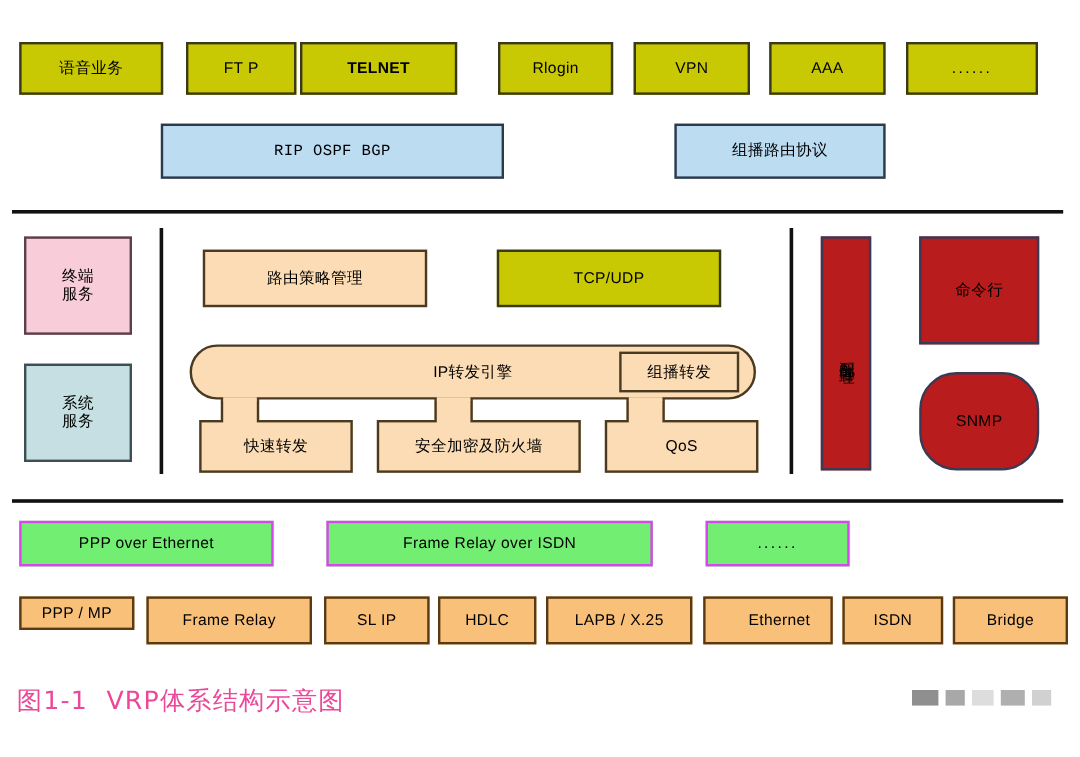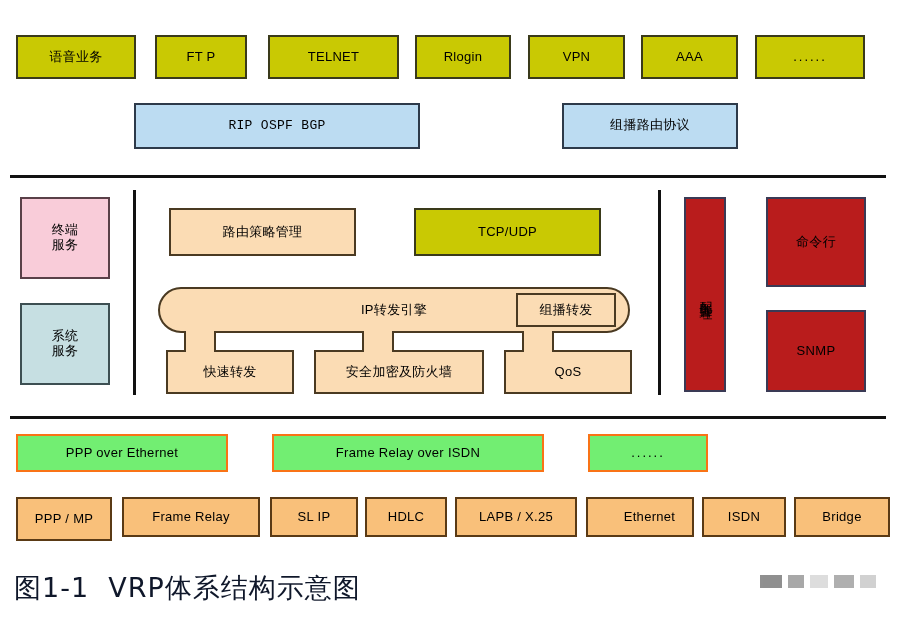--- a/index.html
+++ b/index.html
@@ -29,21 +29,21 @@
     font-size: 13px;
     letter-spacing: 0.3px;
   }
   
   .olive   { background: #c9c903; border: 2px solid #3a3a1a; }
   .skyblue { background: #bcdcf2; border: 2px solid #2d3a4a; font-family: Liberation Mono, monospace; }
   .pink    { background: #f9ccd9; border: 2px solid #5a4048; }
   .cyanbox { background: #c6dfe2; border: 2px solid #3d4f52; }
   .peach   { background: #fbdcb4; border: 2px solid #4a3a22; }
   .lilac   { background: #b91c1c; border: 2px solid #3a3a55; }
-  .green   { background: #72ee72; border: 2px solid #f97316; }
+  .green   { background: #72ee72; border: 2px solid #d946ef; }
   .orange  { background: #f9c07a; border: 2px solid #5a3a15; }
 
   .hline {
     position: absolute;
     height: 0;
     border-top: 3px solid #111111;
   }
   .vline {
     position: absolute;
     width: 0;
@@ -66,22 +66,22 @@
     border-right: 2px solid #4a3a22;
   }
   .tab-cover {
     position: absolute;
     background: #fbdcb4;
   }
 
   .caption {
     position: absolute;
     font-family: "DejaVu Sans", "Liberation Sans", sans-serif;
-    font-size: 27px;
-    color: #0f172a;
+    font-size: 21px;
+    color: #ec4899;
     letter-spacing: 1px;
     white-space: pre;
   }
   .watermark {
     position: absolute;
     display: flex;
     gap: 6px;
     align-items: center;
     opacity: 0.85;
   }
@@ -93,21 +93,21 @@
 
 <div id="canvas">
 
   <div id="app-group">
       <div class="box olive" style="left: 16px; top: 35px; width: 120px; height: 44px;">
         <span>语音业务</span>
       </div>
       <div class="box olive" style="left: 155px; top: 35px; width: 92px; height: 44px;">
         <span>FT P</span>
       </div>
-      <div class="box olive" style="left: 268px; top: 35px; width: 131px; height: 44px;">
+      <div class="box olive" style="left: 250px; top: 35px; width: 131px; height: 44px; font-weight: bold;">
         <span>TELNET</span>
       </div>
       <div class="box olive" style="left: 415px; top: 35px; width: 96px; height: 44px;">
         <span>Rlogin</span>
       </div>
       <div class="box olive" style="left: 528px; top: 35px; width: 97px; height: 44px;">
         <span>VPN</span>
       </div>
       <div class="box olive" style="left: 641px; top: 35px; width: 97px; height: 44px;">
         <span>AAA</span>
@@ -173,39 +173,39 @@
       <div class="tab-cover" style="left: 524px; top: 350px; width: 28px; height: 3px; z-index: 7;"></div>
     </div>
 
   <div id="mgmt-group">
       <div class="box lilac" style="left: 684px; top: 197px; width: 42px; height: 195px;">
         <span class="vert-text">配置管理</span>
       </div>
       <div class="box lilac" style="left: 766px; top: 197px; width: 100px; height: 90px;">
         <span>命令行</span>
       </div>
-      <div class="box lilac" style="left: 766px; top: 310px; width: 100px; height: 82px;">
+      <div class="box lilac" style="left: 766px; top: 310px; width: 100px; height: 82px; border-radius: 31px;">
         <span>SNMP</span>
       </div>
     </div>
 
   <div id="over-group">
       <div class="box green" style="left: 16px; top: 434px; width: 212px; height: 38px;">
         <span>PPP over Ethernet</span>
       </div>
       <div class="box green" style="left: 272px; top: 434px; width: 272px; height: 38px;">
         <span>Frame Relay over ISDN</span>
       </div>
       <div class="box green" style="left: 588px; top: 434px; width: 120px; height: 38px;">
         <span class=" dots">......</span>
       </div>
     </div>
 
   <div id="ll-group">
-      <div class="box orange" style="left: 16px; top: 497px; width: 96px; height: 44px;">
+      <div class="box orange" style="left: 16px; top: 497px; width: 96px; height: 28px;">
         <span>PPP / MP</span>
       </div>
       <div class="box orange" style="left: 122px; top: 497px; width: 138px; height: 40px;">
         <span>Frame Relay</span>
       </div>
       <div class="box orange" style="left: 270px; top: 497px; width: 88px; height: 40px;">
         <span>SL IP</span>
       </div>
       <div class="box orange" style="left: 365px; top: 497px; width: 82px; height: 40px;">
         <span>HDLC</span>

